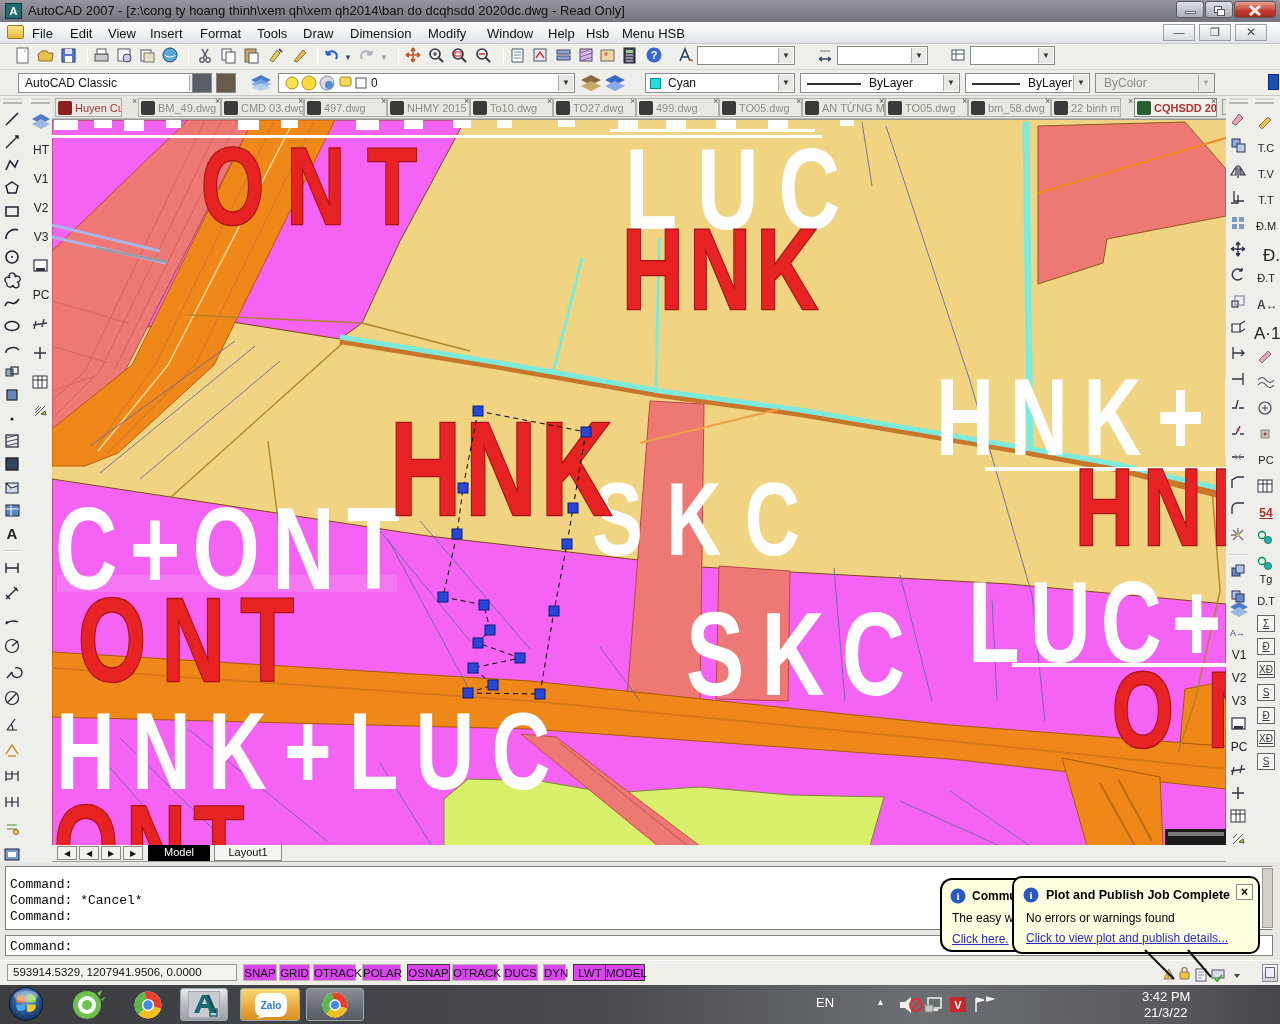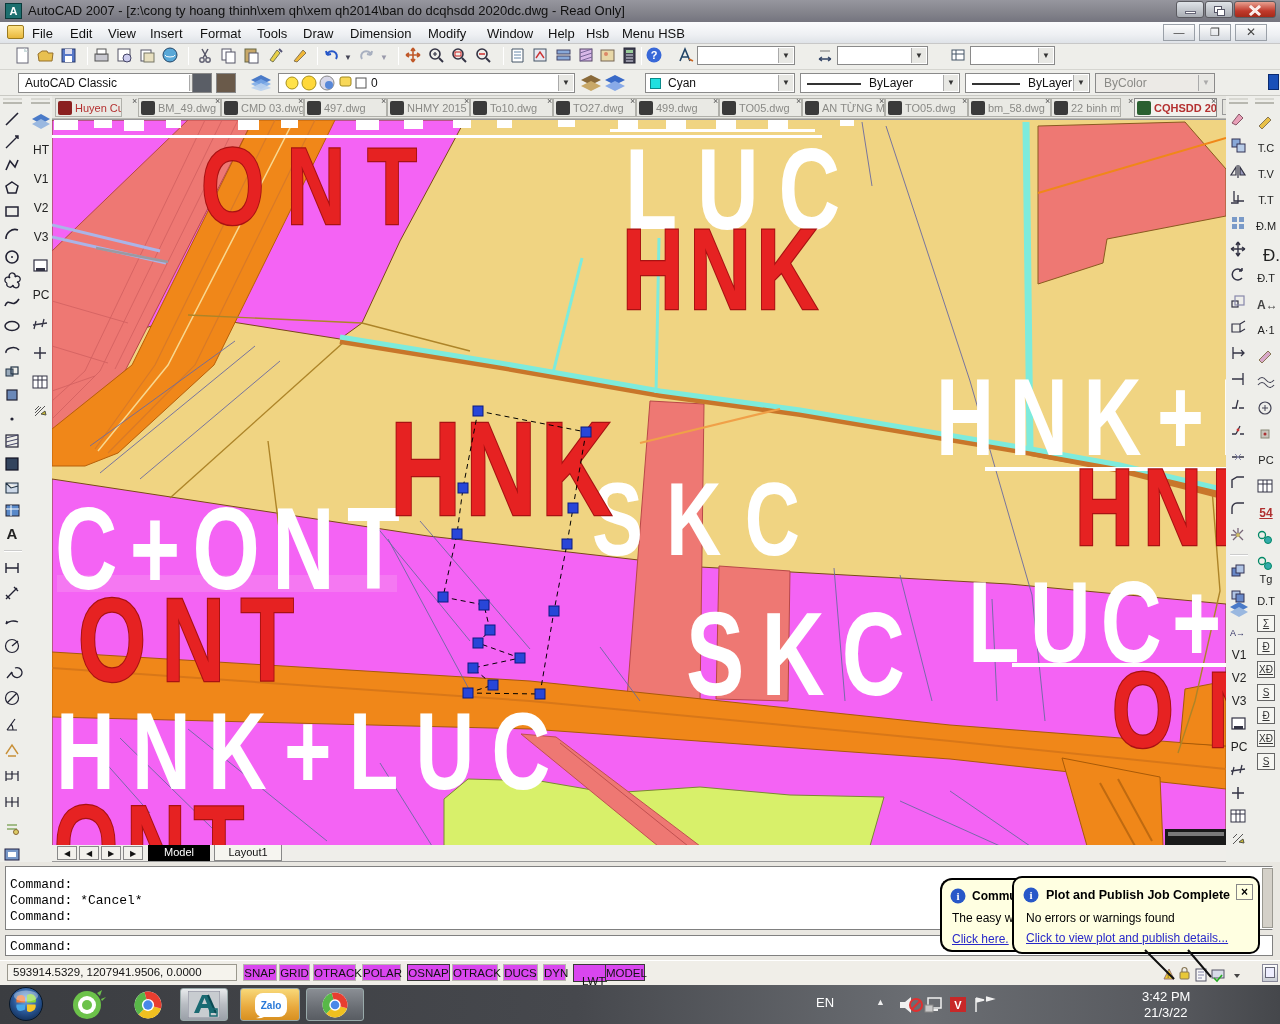--- a/index.html
+++ b/index.html
@@ -594,21 +594,21 @@
     </svg>
 <div class="lbl" style="left:28px;top:46px;font-size:11px;">T.C</div>
 <div class="lbl" style="left:28px;top:72px;font-size:11px;">T.V</div>
 <div class="lbl" style="left:28px;top:98px;font-size:11px;">T.T</div>
 <div class="lbl" style="left:28px;top:124px;font-size:11px;">Đ.M</div>
 <div class="lbl" style="left:37px;top:150px;font-size:17px;">Đ.V</div>
 <div class="lbl" style="left:28px;top:176px;font-size:11px;">Đ.T</div>
 <svg class="abs" style="left:30px;top:199px;" width="20" height="20">
       <text x="1" y="14" font-size="12" font-weight="bold" fill="#444" font-family="Liberation Sans">A↔</text>
     </svg>
-<div class="lbl" style="left:28px;top:228px;font-size:11px;">A·1</div>
+<div class="lbl" style="left:28px;top:228px;font-size:17px;">A·1</div>
 <svg class="abs" style="left:30px;top:251px;" width="20" height="20">
       <path d="M3,13 L12,4 L15,7 L6,16 Z" fill="#d8a8c8" stroke="#875" stroke-width="1"></path>
     </svg>
 <svg class="abs" style="left:30px;top:277px;" width="20" height="20">
       <path d="M2,7 q4,-5 8,0 t8,0 M2,12 q4,-5 8,0 t8,0" fill="none" stroke="#445" stroke-width="1.2"></path>
     </svg>
 <svg class="abs" style="left:30px;top:303px;" width="20" height="20">
       <circle cx="9" cy="9" r="6" fill="none" stroke="#445" stroke-width="1.2"></circle>
       <path d="M6,9 h6 M9,6 v6" stroke="#445" stroke-width="1"></path>
     </svg>
@@ -854,21 +854,21 @@
 
 <div id="statusbar" class="abs">
     <div class="sbtn" style="left:243px;width:34px;padding:0;text-align:center;">SNAP</div>
     <div class="sbtn" style="left:279px;width:31px;padding:0;text-align:center;">GRID</div>
     <div class="sbtn" style="left:313px;width:43px;padding:0;text-align:center;">OTRACK</div>
     <div class="sbtn" style="left:362px;width:39px;padding:0;text-align:center;">POLAR</div>
     <div class="sbtn on" style="left:407px;width:43px;padding:0;text-align:center;">OSNAP</div>
     <div class="sbtn" style="left:452px;width:46px;padding:0;text-align:center;">OTRACK</div>
     <div class="sbtn" style="left:503px;width:35px;padding:0;text-align:center;">DUCS</div>
     <div class="sbtn" style="left:543px;width:23px;padding:0;text-align:center;">DYN</div>
-    <div class="sbtn on" style="left:573px;width:34px;padding:8px;text-align:right;">LWT</div>
+    <div class="sbtn on" style="left:573px;width:34px;padding:0;text-align:center;">LWT</div>
     <div class="sbtn on" style="left:605px;width:40px;padding:0;text-align:center;">MODEL</div>
   <div class="abs" style="left:7px;top:3px;width:230px;height:17px;background:#f5f3ed;border:1px solid #9a988e;padding:1px 0 0 5px;font-size:11.5px;">593914.5329, 1207941.9506, 0.0000</div>
 
 <svg class="abs" style="left:1156px;top:4px;" width="100" height="18">
   <path d="M8,14 L13,4 L18,14 Z" fill="#f0c830" stroke="#977" stroke-width="1"></path>
       <text x="11" y="13" font-size="8" fill="#333">!</text>
   <rect x="24" y="7" width="9" height="7" rx="1" fill="#e8c838" stroke="#875" stroke-width="1"></rect>
       <path d="M26,7 v-2 a2.5,2.5 0 0 1 5,0 v2" fill="none" stroke="#875" stroke-width="1.2"></path>
   <rect x="40" y="4" width="10" height="12" fill="#f8f8f8" stroke="#556" stroke-width="1"></rect>
       <path d="M42,7 h6 M42,10 h6 M42,13 h4" stroke="#88a" stroke-width="1"></path>

